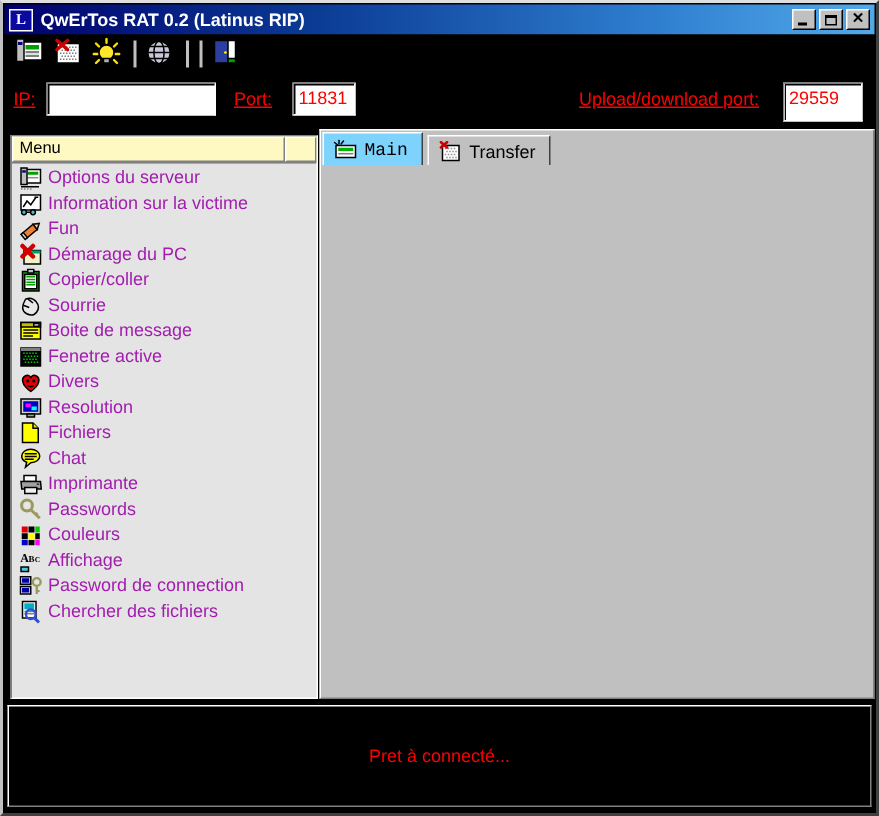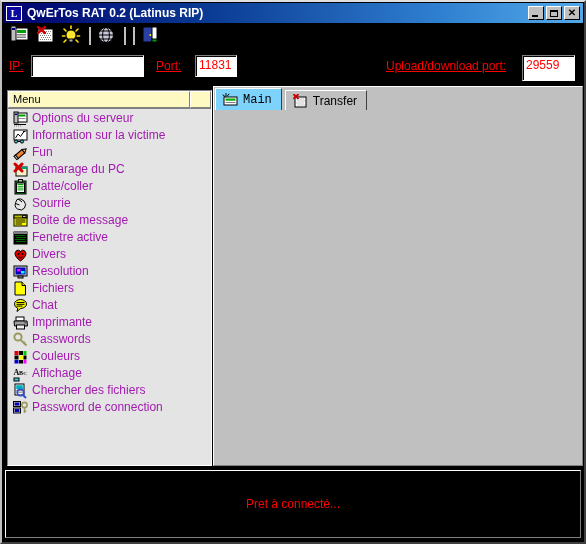--- a/index.html
+++ b/index.html
@@ -519,21 +519,21 @@
             <rect x="3.5" y="4" width="8" height="9.5" fill="#ffffff" stroke="#000000"></rect>
             <g stroke="#00a000" stroke-width="1">
               <line x1="4.5" y1="5.5" x2="10.5" y2="5.5"></line>
               <line x1="4.5" y1="7.3" x2="10.5" y2="7.3"></line>
               <line x1="4.5" y1="9.1" x2="10.5" y2="9.1"></line>
               <line x1="4.5" y1="10.9" x2="10.5" y2="10.9"></line>
             </g>
             <rect x="5.5" y="0.5" width="4" height="2.5" fill="#c0c0c0" stroke="#000000"></rect>
           </svg>
         </span>
-        <span class="mtext">Datte/coller</span>
+        <span class="mtext">Copier/coller</span>
       </div>
 
 
       <div class="mitem">
         <span class="micon">
           <svg width="16" height="16" viewBox="0 0 16 16">
             <path d="M4 3.5 q4 -2 7 1.5 q3 3.5 0.5 7 q-2.5 3.5 -7 1 q-4.5 -2.5 -0.5 -9.5 z" fill="#e8e8e8" stroke="#000000"></path>
             <line x1="5.5" y1="3.2" x2="9" y2="6" stroke="#000000"></line>
             <line x1="2.5" y1="7.5" x2="6.5" y2="9" stroke="#000000"></line>
           </svg>
@@ -688,48 +688,48 @@
             <text x="10.2" y="8.5" font-size="5" font-weight="bold" fill="#000000" font-family="Liberation Serif, serif">C</text>
             <rect x="1" y="12" width="5" height="3" fill="#40d0e0" stroke="#000000"></rect>
           </svg>
         </span>
         <span class="mtext">Affichage</span>
       </div>
 
       <div class="mitem">
         <span class="micon">
           <svg width="16" height="16" viewBox="0 0 16 16">
+            <rect x="0.5" y="1.5" width="7" height="5" fill="#d0d0d0" stroke="#000000"></rect>
+            <rect x="1.6" y="2.5" width="4.8" height="3" fill="#0000b0"></rect>
+            <rect x="0.5" y="8" width="7" height="5" fill="#d0d0d0" stroke="#000000"></rect>
+            <rect x="1.6" y="9" width="4.8" height="3" fill="#0000b0"></rect>
+            <circle cx="11.5" cy="5" r="2.6" fill="none" stroke="#9a9a60" stroke-width="1.6"></circle>
+            <line x1="11.5" y1="7.4" x2="11.5" y2="13" stroke="#9a9a60" stroke-width="1.6"></line>
+            <line x1="11.5" y1="11" x2="13.4" y2="11" stroke="#9a9a60" stroke-width="1.4"></line>
+          </svg>
+        </span>
+        <span class="mtext">Password de connection</span>
+      </div>
+
+      <div class="mitem">
+        <span class="micon">
+          <svg width="16" height="16" viewBox="0 0 16 16">
             <rect x="2" y="1" width="9" height="11" fill="#ffffff" stroke="#000000"></rect>
             <rect x="3.2" y="2.2" width="6.6" height="4" fill="#00b0c0"></rect>
             <g stroke="#808080">
               <line x1="3.2" y1="7.6" x2="9.8" y2="7.6"></line>
               <line x1="3.2" y1="9.2" x2="9.8" y2="9.2"></line>
             </g>
             <circle cx="7.5" cy="9.5" r="3.2" fill="none" stroke="#3050d0" stroke-width="1.6"></circle>
             <line x1="9.7" y1="11.8" x2="13" y2="15" stroke="#3050d0" stroke-width="2"></line>
           </svg>
         </span>
         <span class="mtext">Chercher des fichiers</span>
       </div>
 
-      <div class="mitem">
-        <span class="micon">
-          <svg width="16" height="16" viewBox="0 0 16 16">
-            <rect x="0.5" y="1.5" width="7" height="5" fill="#d0d0d0" stroke="#000000"></rect>
-            <rect x="1.6" y="2.5" width="4.8" height="3" fill="#0000b0"></rect>
-            <rect x="0.5" y="8" width="7" height="5" fill="#d0d0d0" stroke="#000000"></rect>
-            <rect x="1.6" y="9" width="4.8" height="3" fill="#0000b0"></rect>
-            <circle cx="11.5" cy="5" r="2.6" fill="none" stroke="#9a9a60" stroke-width="1.6"></circle>
-            <line x1="11.5" y1="7.4" x2="11.5" y2="13" stroke="#9a9a60" stroke-width="1.6"></line>
-            <line x1="11.5" y1="11" x2="13.4" y2="11" stroke="#9a9a60" stroke-width="1.4"></line>
-          </svg>
-        </span>
-        <span class="mtext">Password de connection</span>
-      </div>
-
     </div>
   </div>
 
   <div class="statuspanel">
     <span class="status-text">Pret à connecté...</span>
   </div>
 
 </div>
 
 </body></html>

